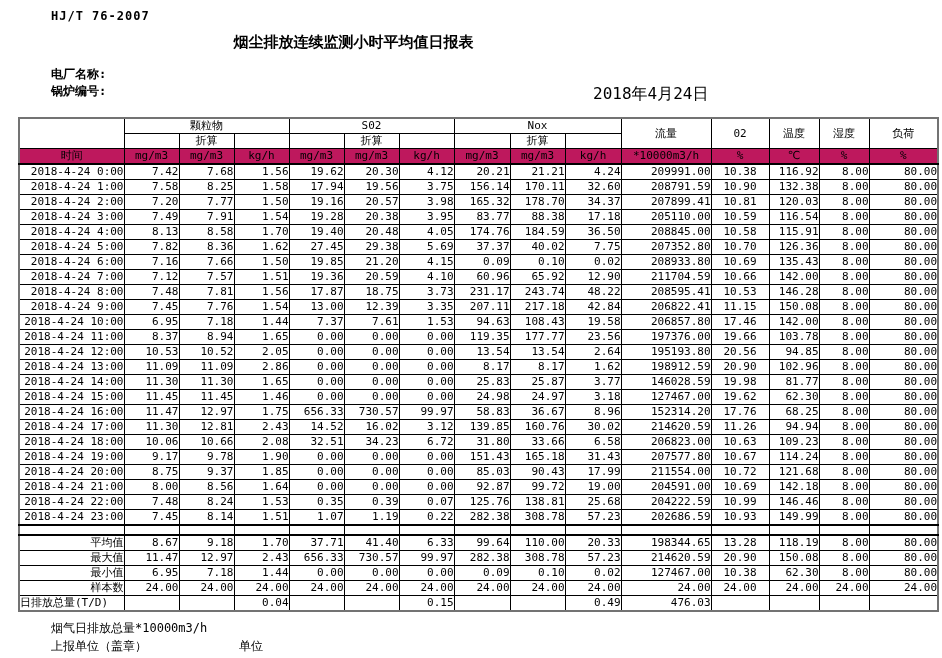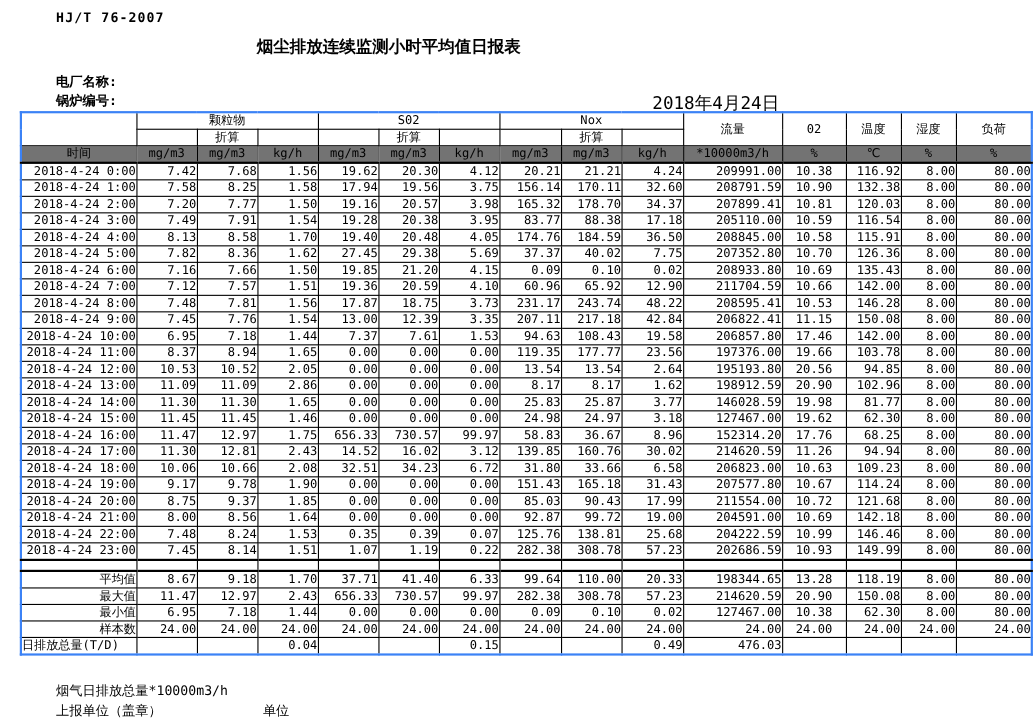--- a/index.html
+++ b/index.html
@@ -11,30 +11,30 @@
   .std-no{top:9px;left:25px;font-size:12px;font-weight:bold;letter-spacing:1px;}
   .title{top:33px;left:0;width:655px;text-align:center;font-size:15px;font-weight:bold;}
   .plant{top:66px;left:25px;font-size:12px;font-weight:bold;}
   .boiler{top:83px;left:25px;font-size:12px;font-weight:bold;}
   .date{top:84px;left:567px;font-size:16px;}
   .foot1{top:620px;left:25px;font-size:12px;}
   .foot2{top:638px;left:25px;font-size:12px;}
   .foot3{top:638px;left:213px;font-size:12px;}
 
   table.report{
-    position:absolute;top:101px;left:18px;border-collapse:collapse;table-layout:fixed;
-    width:921px;font-size:11px;border:2px solid #3b82f6;
+    position:absolute;top:117px;left:18px;border-collapse:collapse;table-layout:fixed;
+    width:921px;font-size:11px;border:2px solid #737373;
   }
   .report th,.report td{
     border:1px solid #000;padding:0;height:14px;line-height:14px;
     overflow:hidden;white-space:nowrap;font-weight:normal;font-size:11px;
   }
   .report thead th{text-align:center;}
   .grp{font-size:12px;}
-  .units td,.units th{background:#737373;text-align:center;border-bottom-width:2px;}
+  .units td,.units th{background:#be185d;text-align:center;border-bottom-width:2px;}
   .time-hd{font-size:12px;}
   .num{text-align:right;padding-right:6px;}
   .time{text-align:right;padding-right:4px;}
   .flow{padding-right:14px;margin-left:48px;}
   .o2{padding-right:12px;text-align:center;}
   .temp{padding-right:8px;}
   .hum{padding-right:14px;}
   .load{padding-right:16px;margin-top:20px;}
   .bL{border-left-width:2px;}
   tr.spacer td{border-top:2px solid #000;border-bottom:2px solid #000;height:8px;line-height:8px;}

